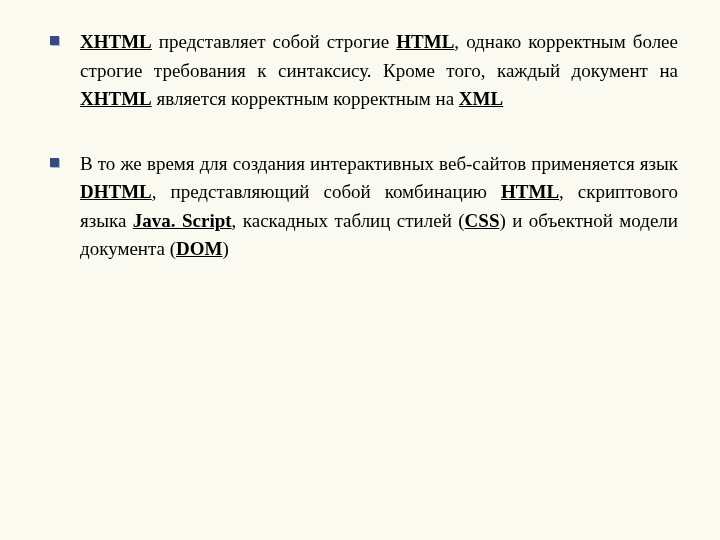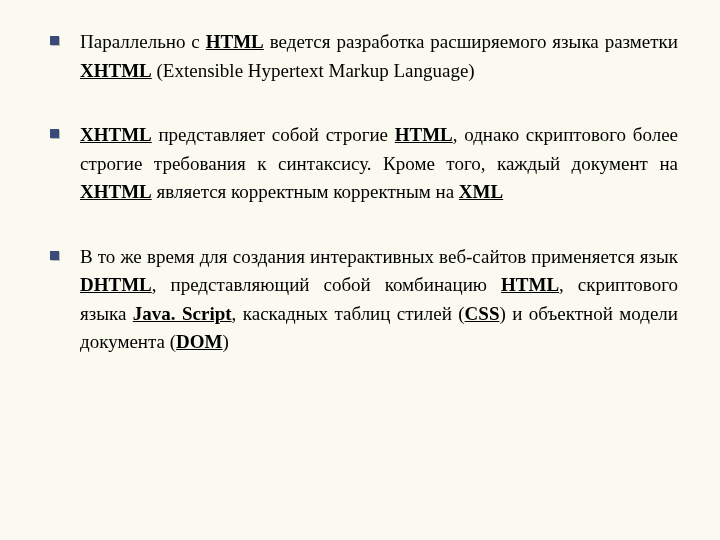--- a/index.html
+++ b/index.html
@@ -42,26 +42,23 @@
   }
   .bold { font-weight: bold; }
   .u { text-decoration: underline; }
 </style>
 </head>
 <body>
 
 <div class="slide">
   <ul class="points">
 
-    <li>
-      <span>Параллельно с </span><span class="bold u">HTML</span><span> ведется разработка расширяемого языка разметки </span><span class="bold u">XHTML</span><span> (Extensible Hypertext Markup Language)</span>
-    </li>
 
     <li>
-      <span class="bold u">XHTML</span><span> представляет собой строгие </span><span class="bold u">HTML</span><span>, однако скриптового более строгие требования к синтаксису. Кроме того, каждый документ на </span><span class="bold u">XHTML</span><span> является корректным корректным на </span><span class="bold u">XML</span>
+      <span class="bold u">XHTML</span><span> представляет собой строгие </span><span class="bold u">HTML</span><span>, однако корректным более строгие требования к синтаксису. Кроме того, каждый документ на </span><span class="bold u">XHTML</span><span> является корректным корректным на </span><span class="bold u">XML</span>
     </li>
 
     <li>
       <span>В то же время для создания интерактивных веб-сайтов применяется язык </span><span class="bold u">DHTML</span><span>, представляющий собой комбинацию </span><span class="bold u">HTML</span><span>, скриптового языка </span><span class="bold u">Java. Script</span><span>, каскадных таблиц стилей (</span><span class="bold u">CSS</span><span>) и объектной модели документа (</span><span class="bold u">DOM</span><span>)</span>
     </li>
 
   </ul>
 </div>
 
 </body></html>

